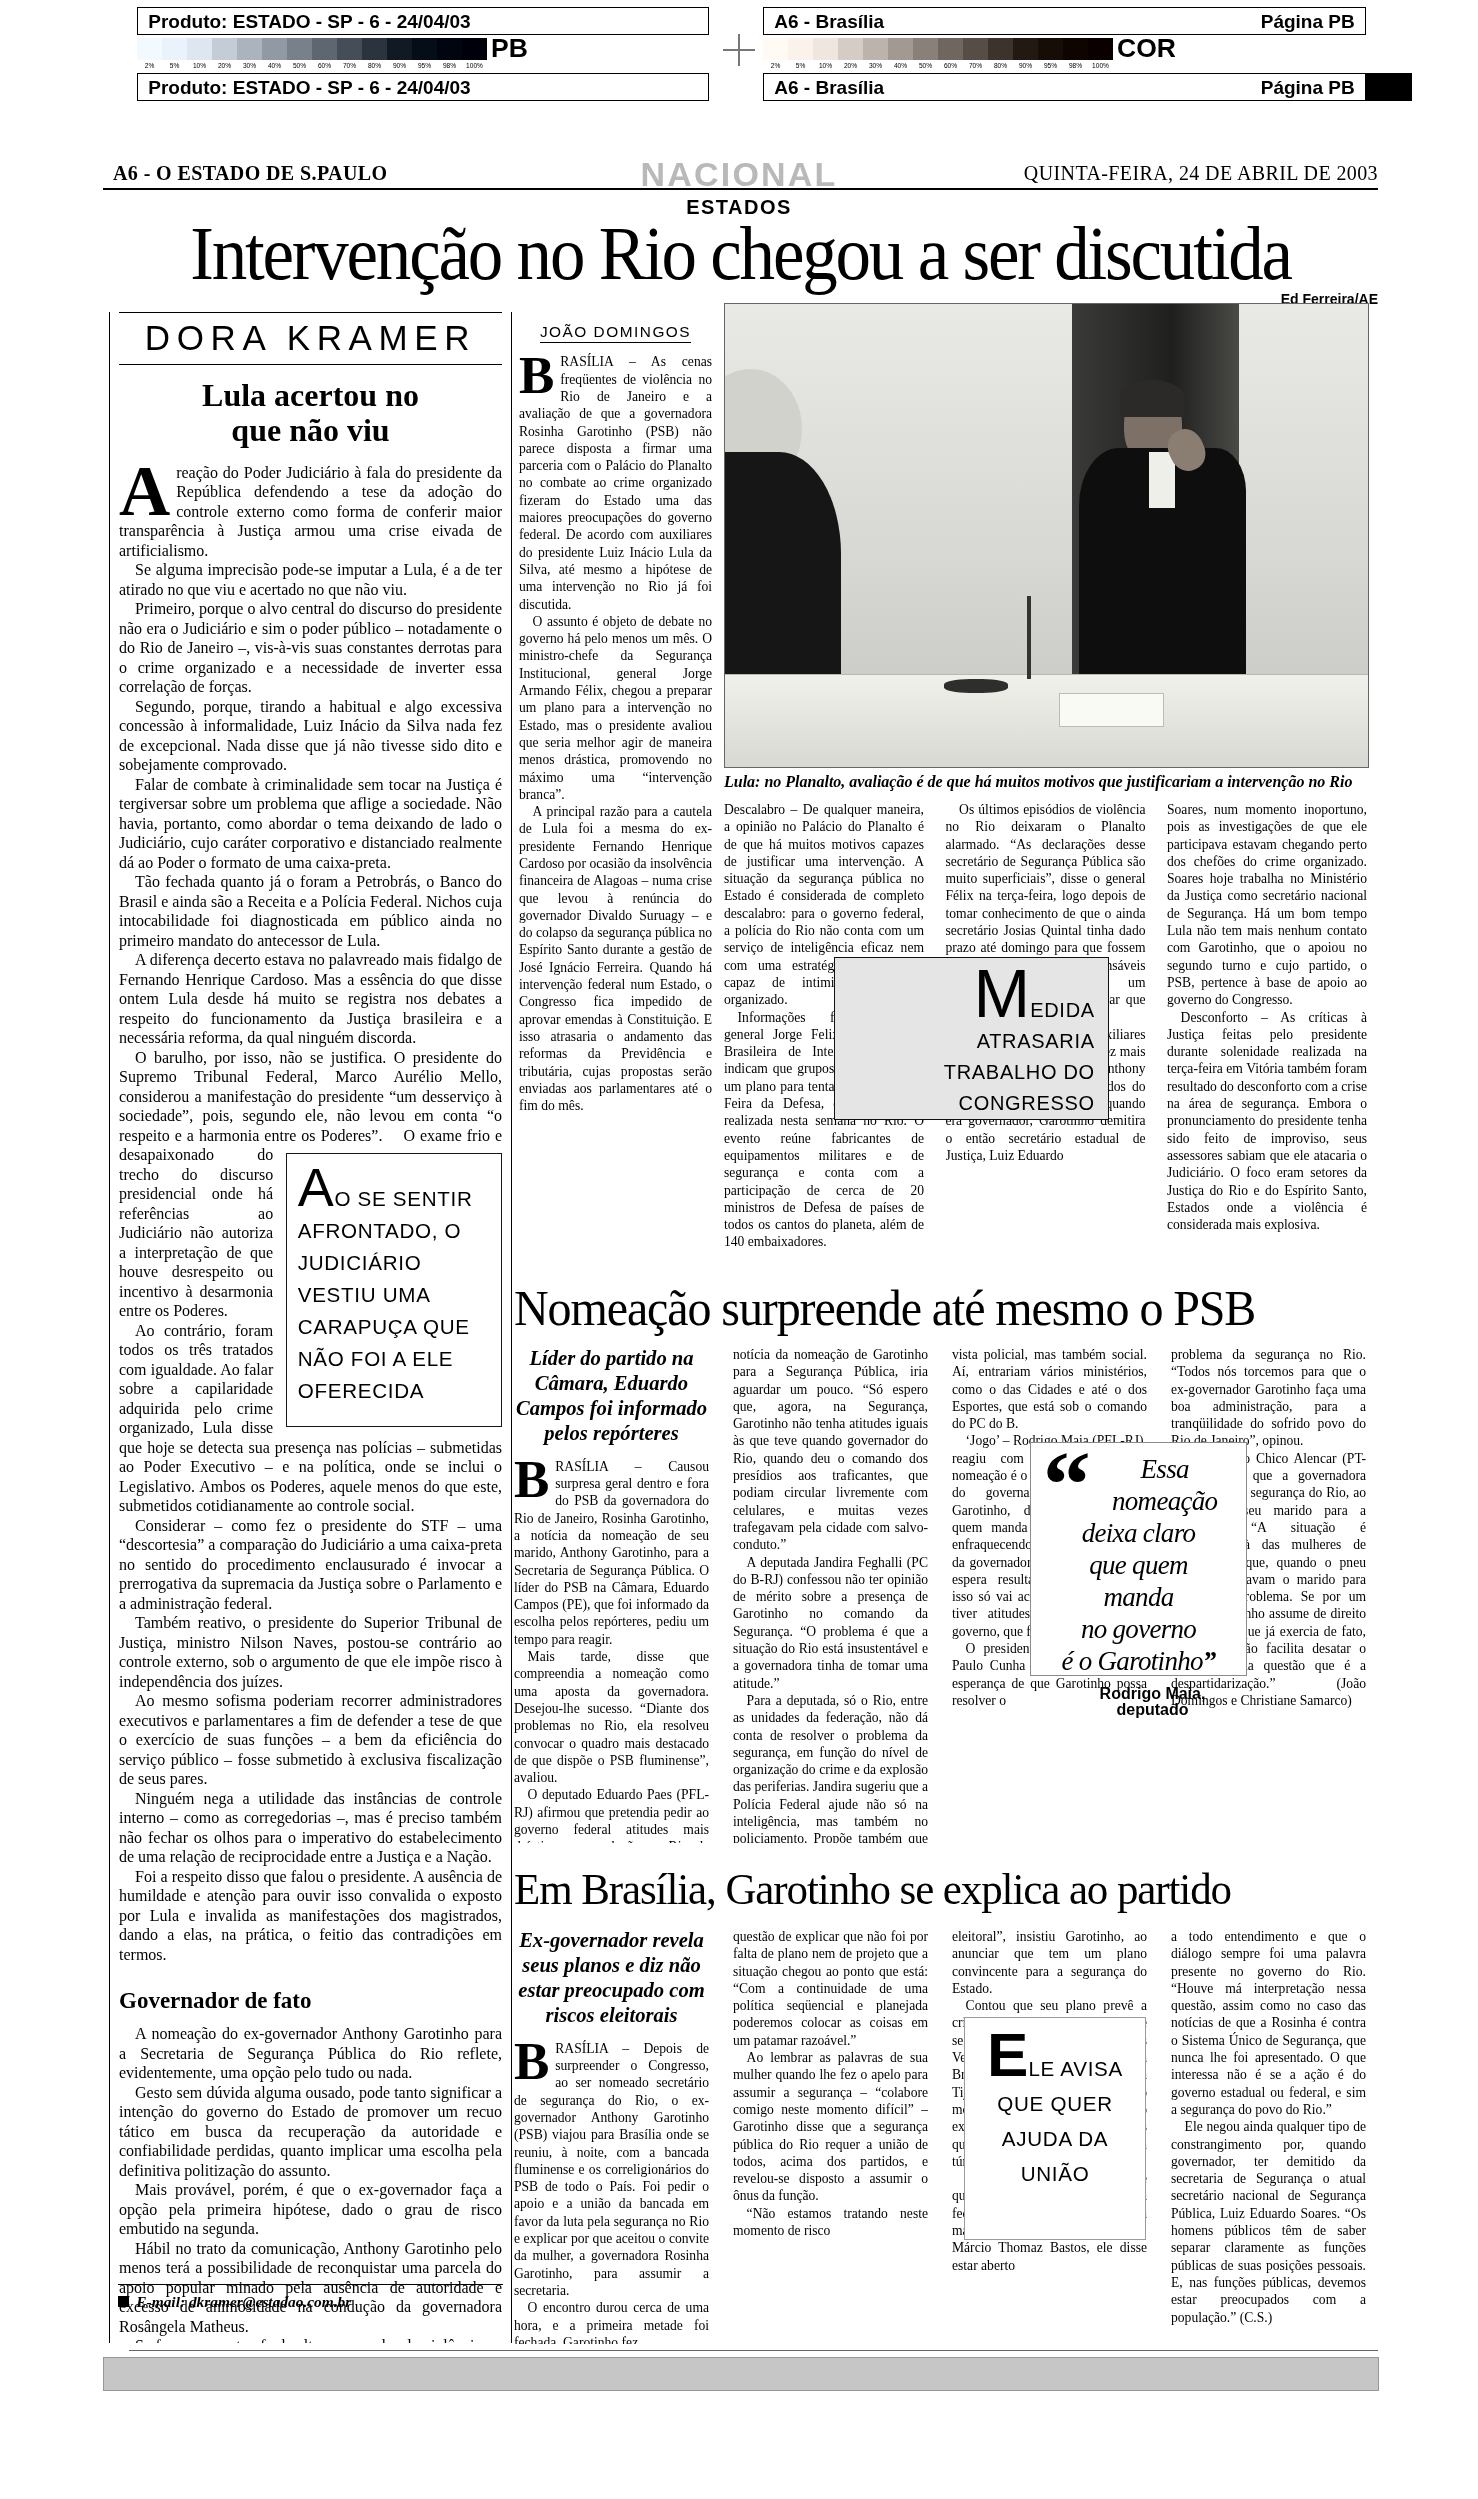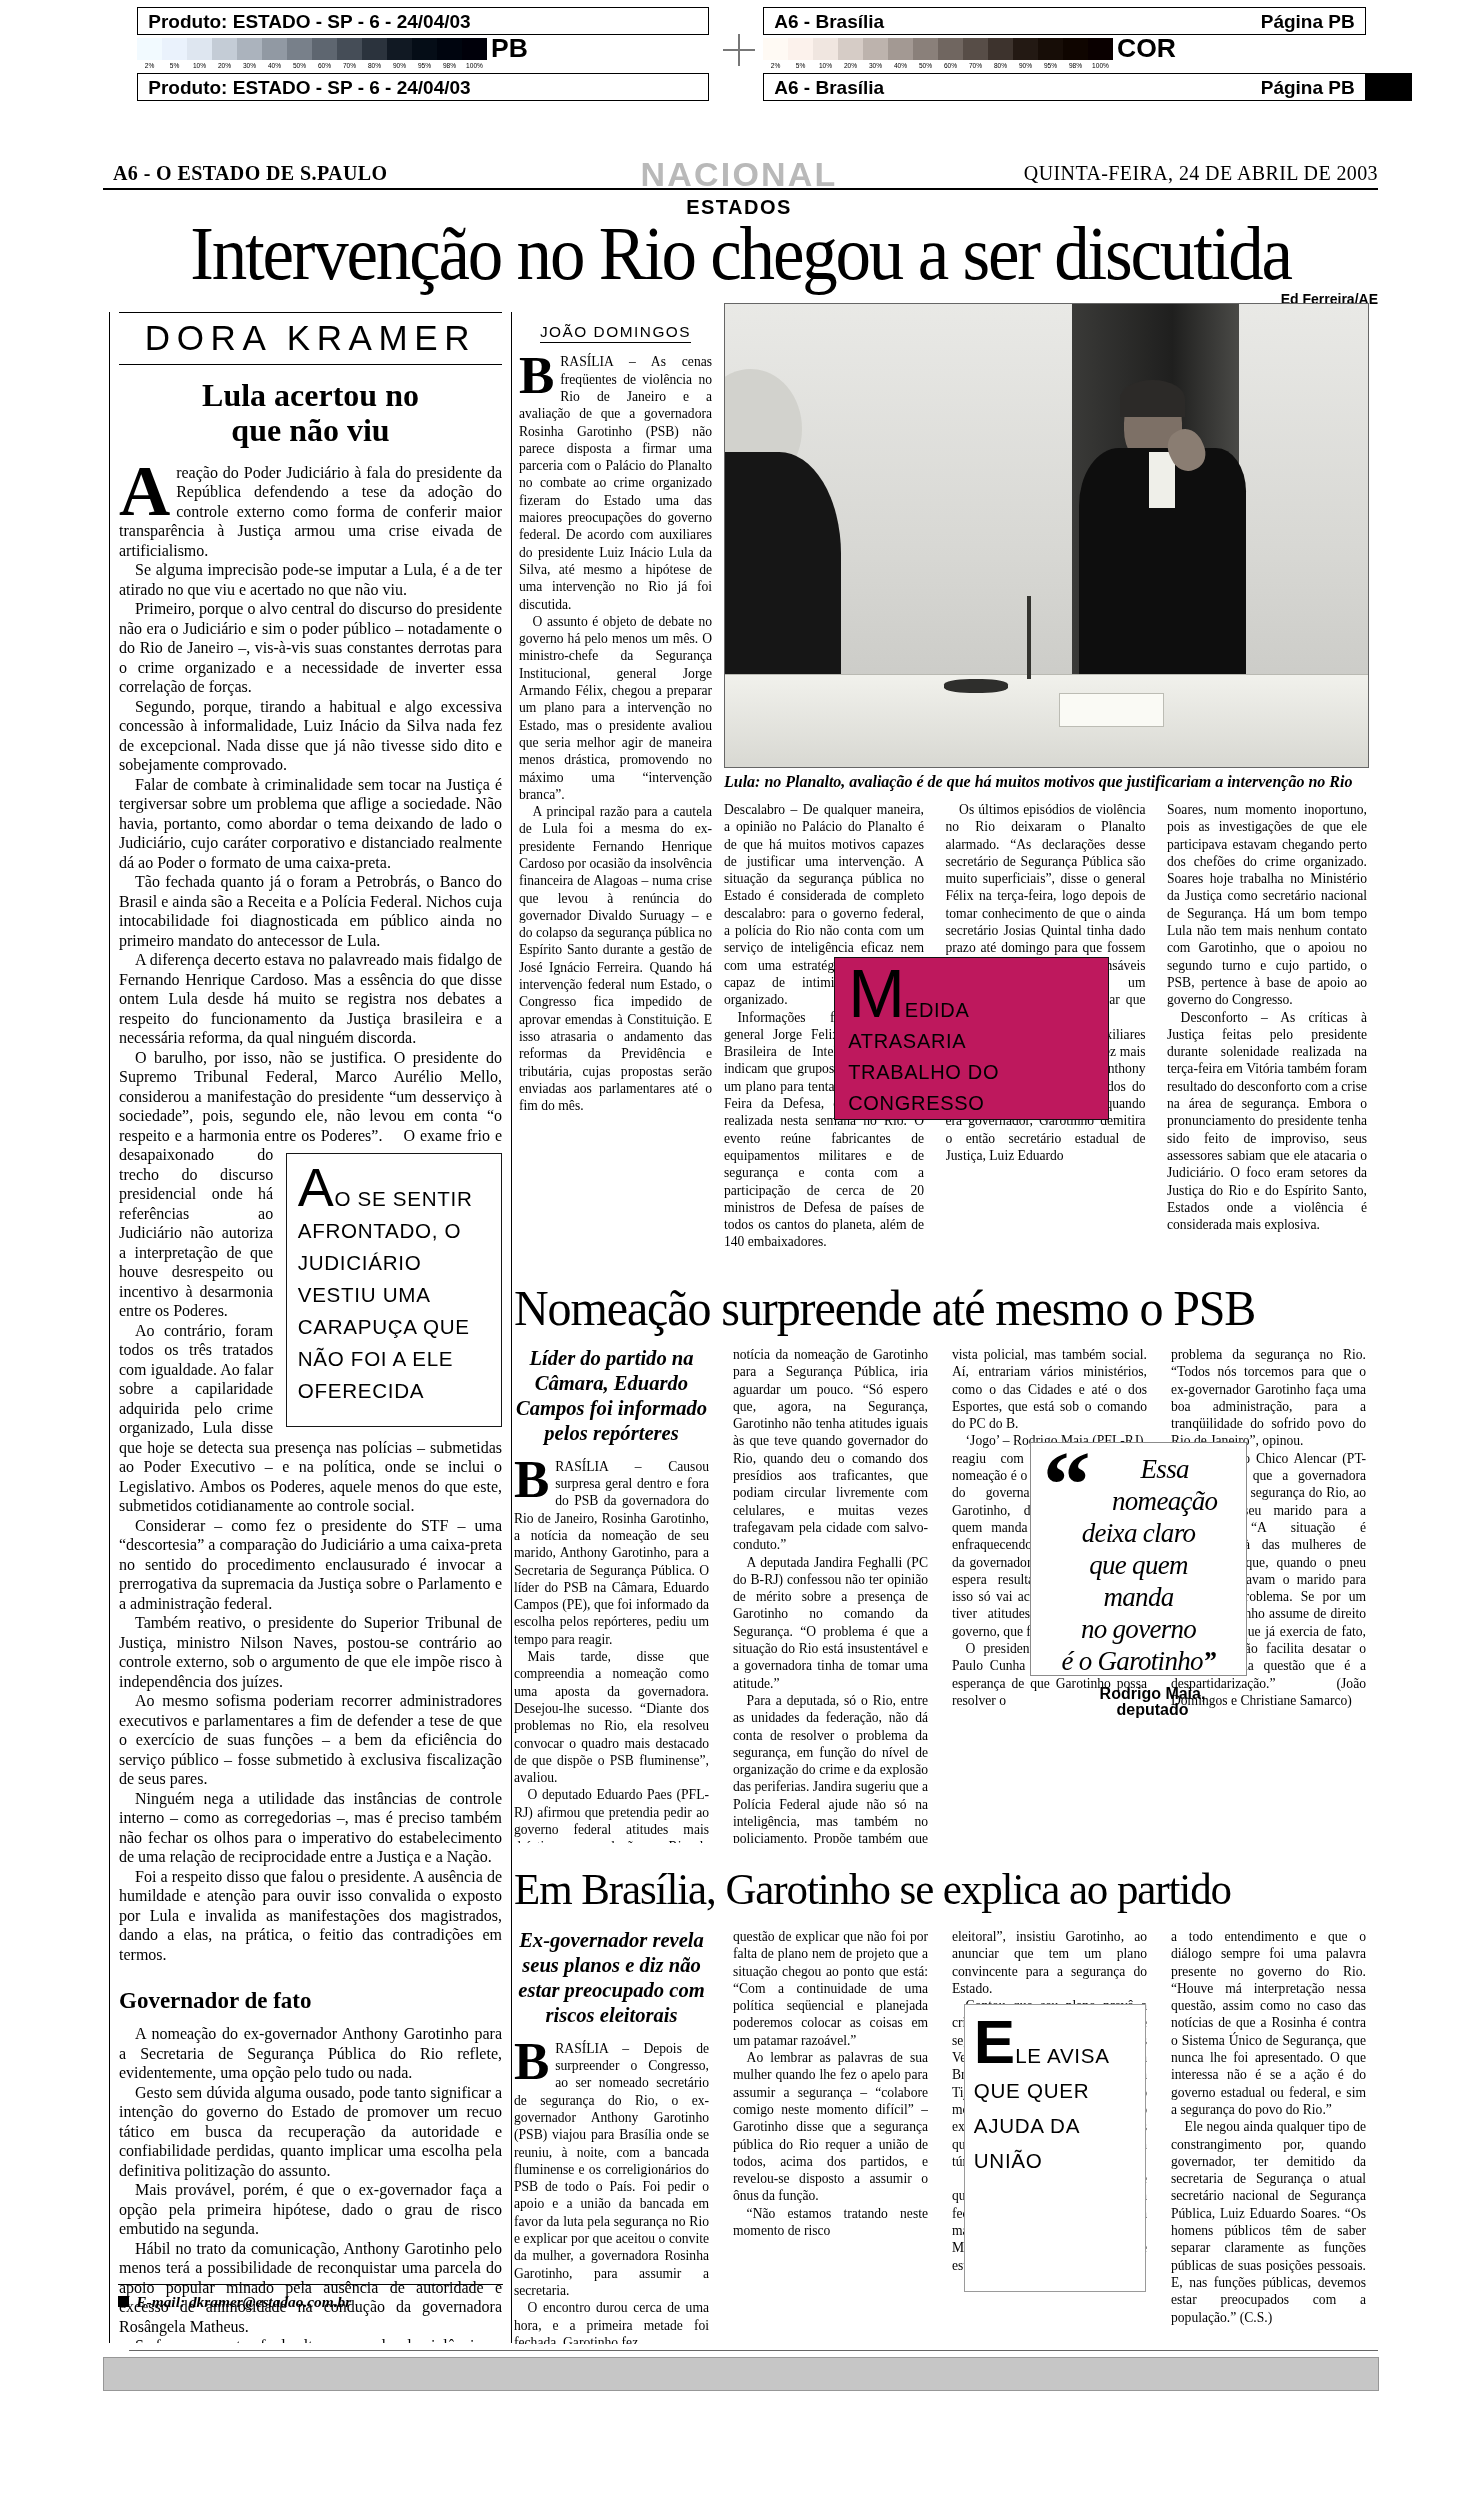--- a/index.html
+++ b/index.html
@@ -42,21 +42,21 @@
   .sq{display:inline-block;width:11px;height:11px;background:#000;margin-right:7.3px;}
   
   .deck{font:bold italic 22px/26px "Liberation Serif",serif;text-align:center;}
   .byline{text-align:center;margin:11.8px 0 10.3px;}
   .byline span{display:inline-block;font:15.4px/1 "Liberation Sans",sans-serif;letter-spacing:1.5px;border-bottom:1.5px solid #000;padding-bottom:2.9px;}
   .news{font:13.6px/17.3px "Liberation Serif",serif;}
   .photo{border:0.7px solid #666;overflow:hidden;background:linear-gradient(180deg,#e9e9e6 0%,#d7d7d3 55%,#c4c4c0 100%);}
   .caption{font:bold italic 16px/1.2 "Liberation Serif",serif;}
   .cols{display:flex;justify-content:space-between;overflow:hidden;}
   .col{overflow:hidden;}
-  .pq-box{background:#be185d;border:1.5px solid #111;box-sizing:border-box;padding:14.7px 13.2px;text-align:left;}
+  .pq-box{background:#e5e5e5;border:1.5px solid #111;box-sizing:border-box;padding:14.7px 13.2px;text-align:right;}
   .pq-box .big{font:500 68px/40px "Liberation Sans",sans-serif;}
   .pq-box .rest{font:300 20px/31px "Liberation Sans",sans-serif;letter-spacing:0.7px;}
   .intro{font:bold italic 20.6px/25px "Liberation Serif",serif;text-align:center;margin-bottom:11.8px;}
   .h2line{font:400 48px/1 "Liberation Serif",serif;letter-spacing:-1.1px;transform:scaleY(1.05);transform-origin:top;}
   .h3line{font:400 43px/1 "Liberation Serif",serif;letter-spacing:-1.1px;transform:scaleY(1.05);transform-origin:top;}
   .mquote{background:#fff;border:0.7px solid #8b8b8b;box-sizing:border-box;padding:10.3px 11.8px 8.8px;text-align:center;}
   .mquote .qmark{font:bold 96px/51px "Liberation Serif",serif;float:left;margin:5.9px 4.4px 0 0;}
   .mquote .qtext{font:italic 27px/32px "Liberation Serif",serif;letter-spacing:-0.7px;}
   .mquote .qattr{font:bold 16px/1 "Liberation Sans",sans-serif;margin-top:8.8px;margin-left:28px;}
   .equote{background:#fff;border:0.7px solid #9a9a9a;box-sizing:border-box;padding:17.6px 8.8px;}
@@ -287,21 +287,21 @@
  O encontro durou cerca de uma hora, e a primeira metade foi fechada. Garotinho fez</span></div>
   </div>
   <div class="col news just pre" style="width:195px;">questão de explicar que não foi por falta de plano nem de projeto que a situação chegou ao ponto que está: “Com a continuidade de uma política seqüencial e planejada poderemos colocar as coisas em um patamar razoável.”
  Ao lembrar as palavras de sua mulher quando lhe fez o apelo para assumir a segurança – “colabore comigo neste momento difícil” – Garotinho disse que a segurança pública do Rio requer a união de todos, acima dos partidos, e revelou-se disposto a assumir o ônus da função.
  “Não estamos tratando neste momento de risco</div>
   <div class="col news just pre" style="width:195px;">eleitoral”, insistiu Garotinho, ao anunciar que tem um plano convincente para a segurança do Estado.
  Contou que seu plano prevê a criação de áreas estratégicas de segurança, incluindo as Linhas Vermelha e Amarela, a Avenida Brasil e vias marginais da Barra da Tijuca. “Essas áreas serão monitoradas com um número expressivo de viaturas e câmaras que serão instaladas também em túneis.”
  Depois de desmentir notícias de que o Estado não quer ajuda federal, o que vai reiterar esta manhã ao ministro da Justiça, Márcio Thomaz Bastos, ele disse estar aberto</div>
   <div class="col news just pre" style="width:195px;">a todo entendimento e que o diálogo sempre foi uma palavra presente no governo do Rio. “Houve má interpretação nessa questão, assim como no caso das notícias de que a Rosinha é contra o Sistema Único de Segurança, que nunca lhe foi apresentado. O que interessa não é se a ação é do governo estadual ou federal, e sim a segurança do povo do Rio.”
  Ele negou ainda qualquer tipo de constrangimento por, quando governador, ter demitido da secretaria de Segurança o atual secretário nacional de Segurança Pública, Luiz Eduardo Soares. “Os homens públicos têm de saber separar claramente as funções públicas de suas posições pessoais. E, nas funções públicas, devemos estar preocupados com a população.” (C.S.)</div>
-  <div class="abs equote" style="left:450px;top:76px;width:182px;height:288px;">
+  <div class="abs equote" style="left:450px;top:89px;width:182px;height:223px;text-align:center;">
     <span class="big">E</span><span class="rest pre">LE AVISA
 QUE QUER
 AJUDA DA
 UNIÃO</span>
   </div>
 </div>
 
 <div class="abs rule" style="left:129px;top:2350px;width:1249px;height:0.7px;background:#666;"></div>
 <div class="abs footerbar" style="left:103px;top:2357px;width:1274px;height:32px;"></div>
 

